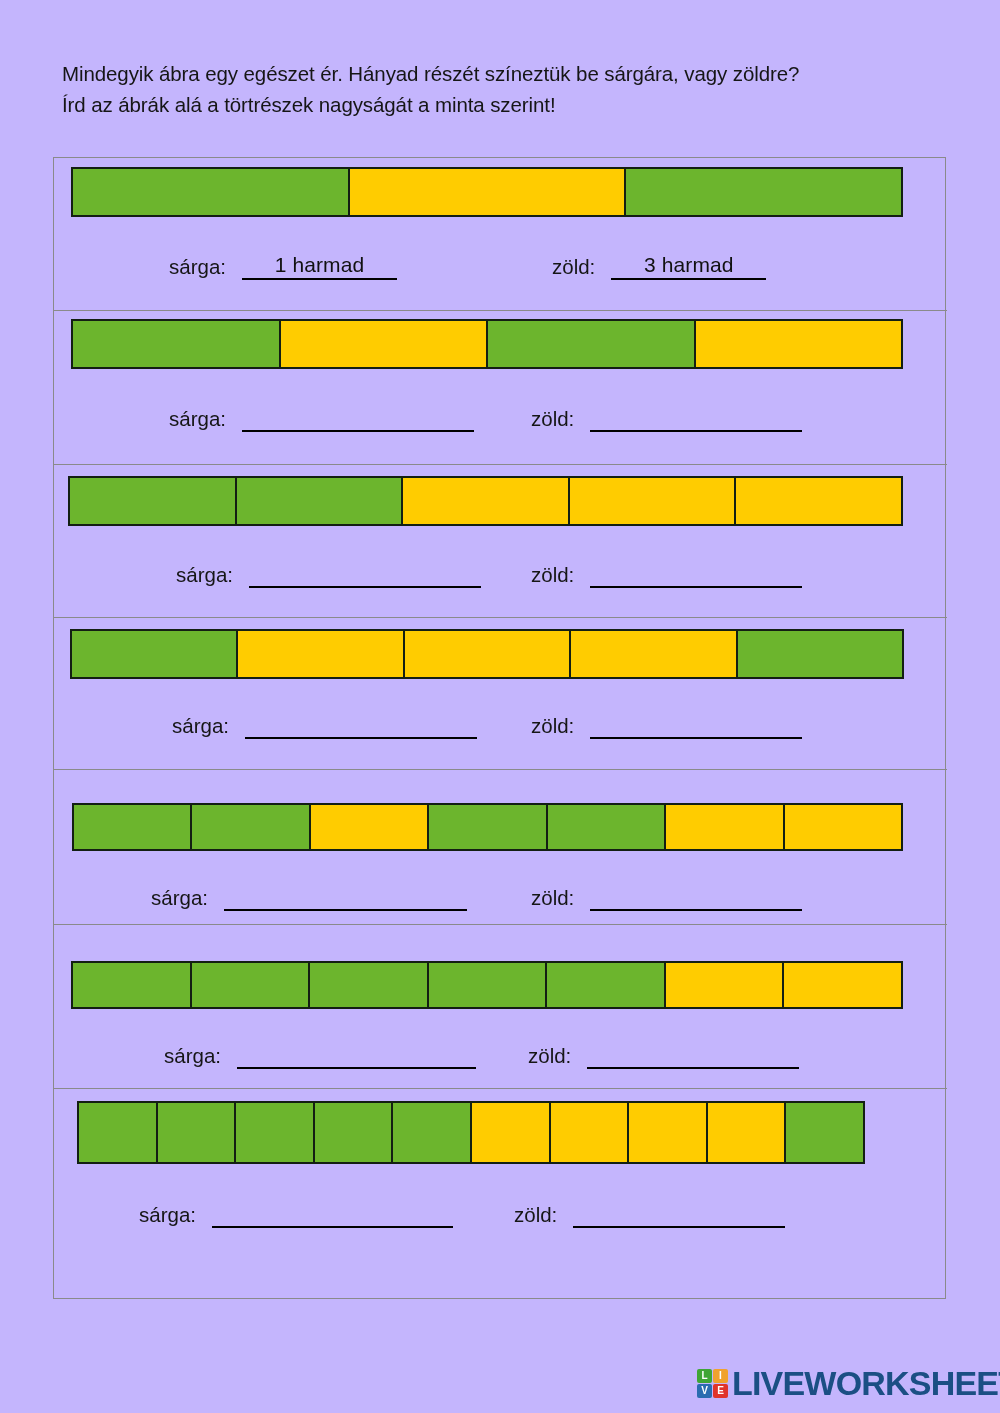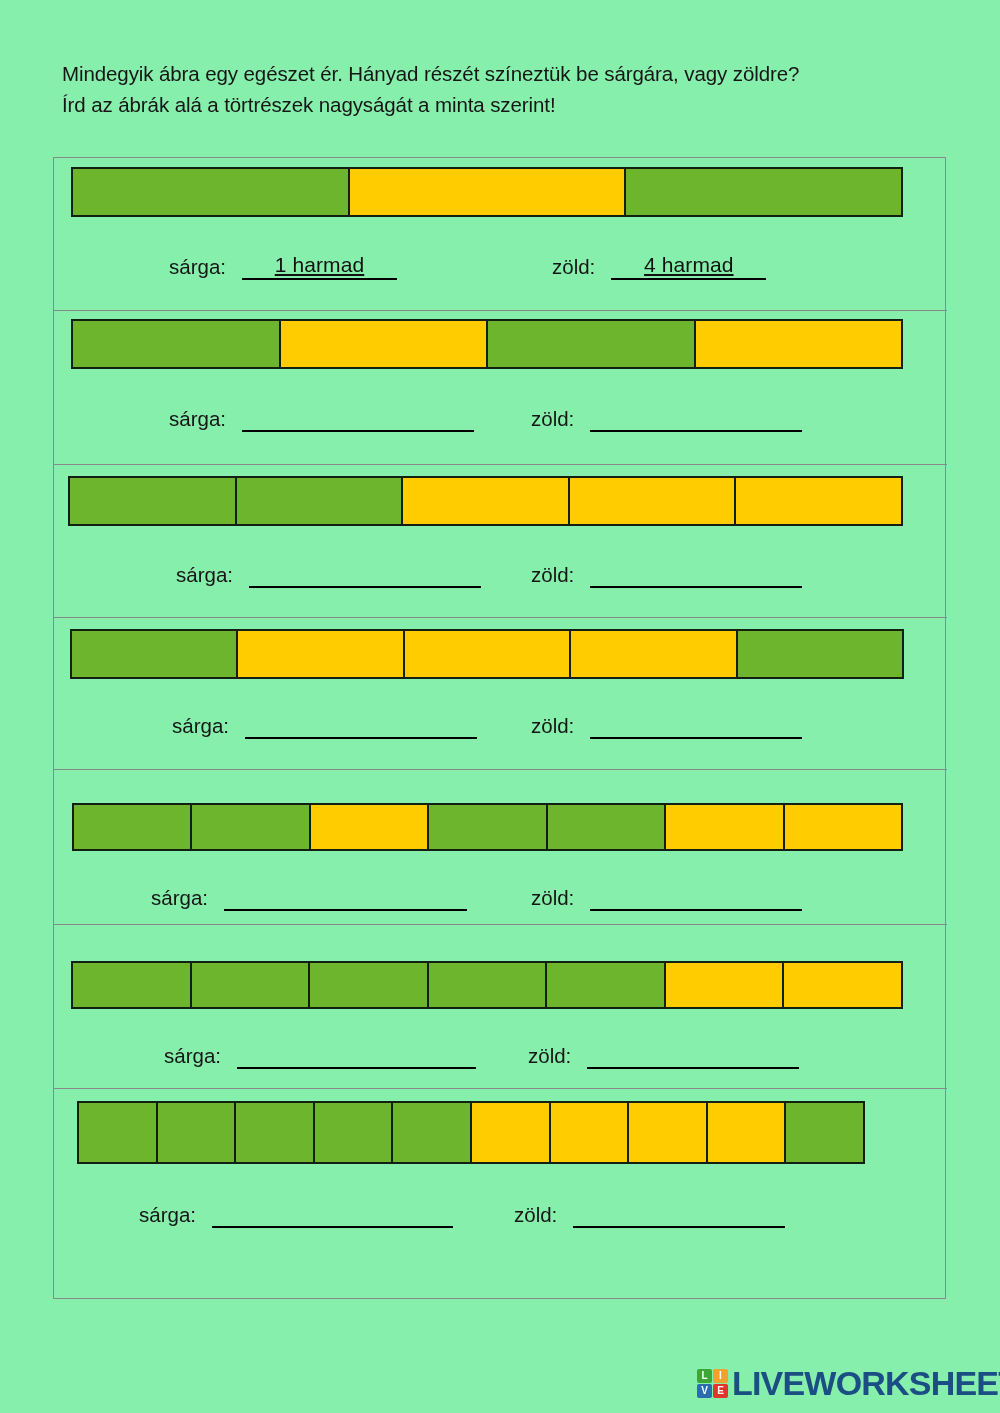--- a/index.html
+++ b/index.html
@@ -9,21 +9,21 @@
     height: 1413px;
     background: #ffffff;
     font-family: "Liberation Sans", sans-serif;
     color: #1a1a1a;
   }
 
   .page {
     position: relative;
     width: 1000px;
     height: 1413px;
-    background: #86efac;
+    background: #c4b5fd;
     overflow: hidden;
   }
 
   
   .instructions {
     position: absolute;
     left: 62px;
     top: 58px;
     width: 880px;
     font-size: 20.5px;
@@ -93,21 +93,21 @@
   }
   .ans-slot {
     display: inline-block;
     border-bottom: 2.6px solid #000000;
     text-align: center;
     font-size: 21px;
     color: #111;
     padding-bottom: 1px;
     min-height: 26px;
   }
-  .ans-slot.filled { letter-spacing: 0.1px; text-decoration: underline; }
+  .ans-slot.filled { letter-spacing: 0.1px; }
 
   
   .footer {
     position: absolute;
     left: 697px;
     top: 1364px;
     display: flex;
     align-items: center;
     gap: 4px;
   }
@@ -160,21 +160,21 @@
           <div class="cell green"></div>
         </div>
       </div>
       <div class="answer-row" style="left:115px; top:95px; width:760px;">
         <div class="answer-group">
           <span class="ans-label">sárga:</span>
           <span class="ans-slot filled" style="width:155px; margin-left:16px;">1 harmad</span>
         </div>
         <div class="answer-group" style="margin-left:155px;">
           <span class="ans-label">zöld:</span>
-          <span class="ans-slot filled" style="width:155px; margin-left:16px;">4 harmad</span>
+          <span class="ans-slot filled" style="width:155px; margin-left:16px;">3 harmad</span>
         </div>
       </div>
     </div>
 
     <div class="exercise" style="top:153px; height:154px;">
       <div class="bar-wrap" style="left:17px; top:8px; width:832px; height:50px;">
         <div class="bar">
           <div class="cell green"></div>
           <div class="cell yellow"></div>
           <div class="cell green"></div>

